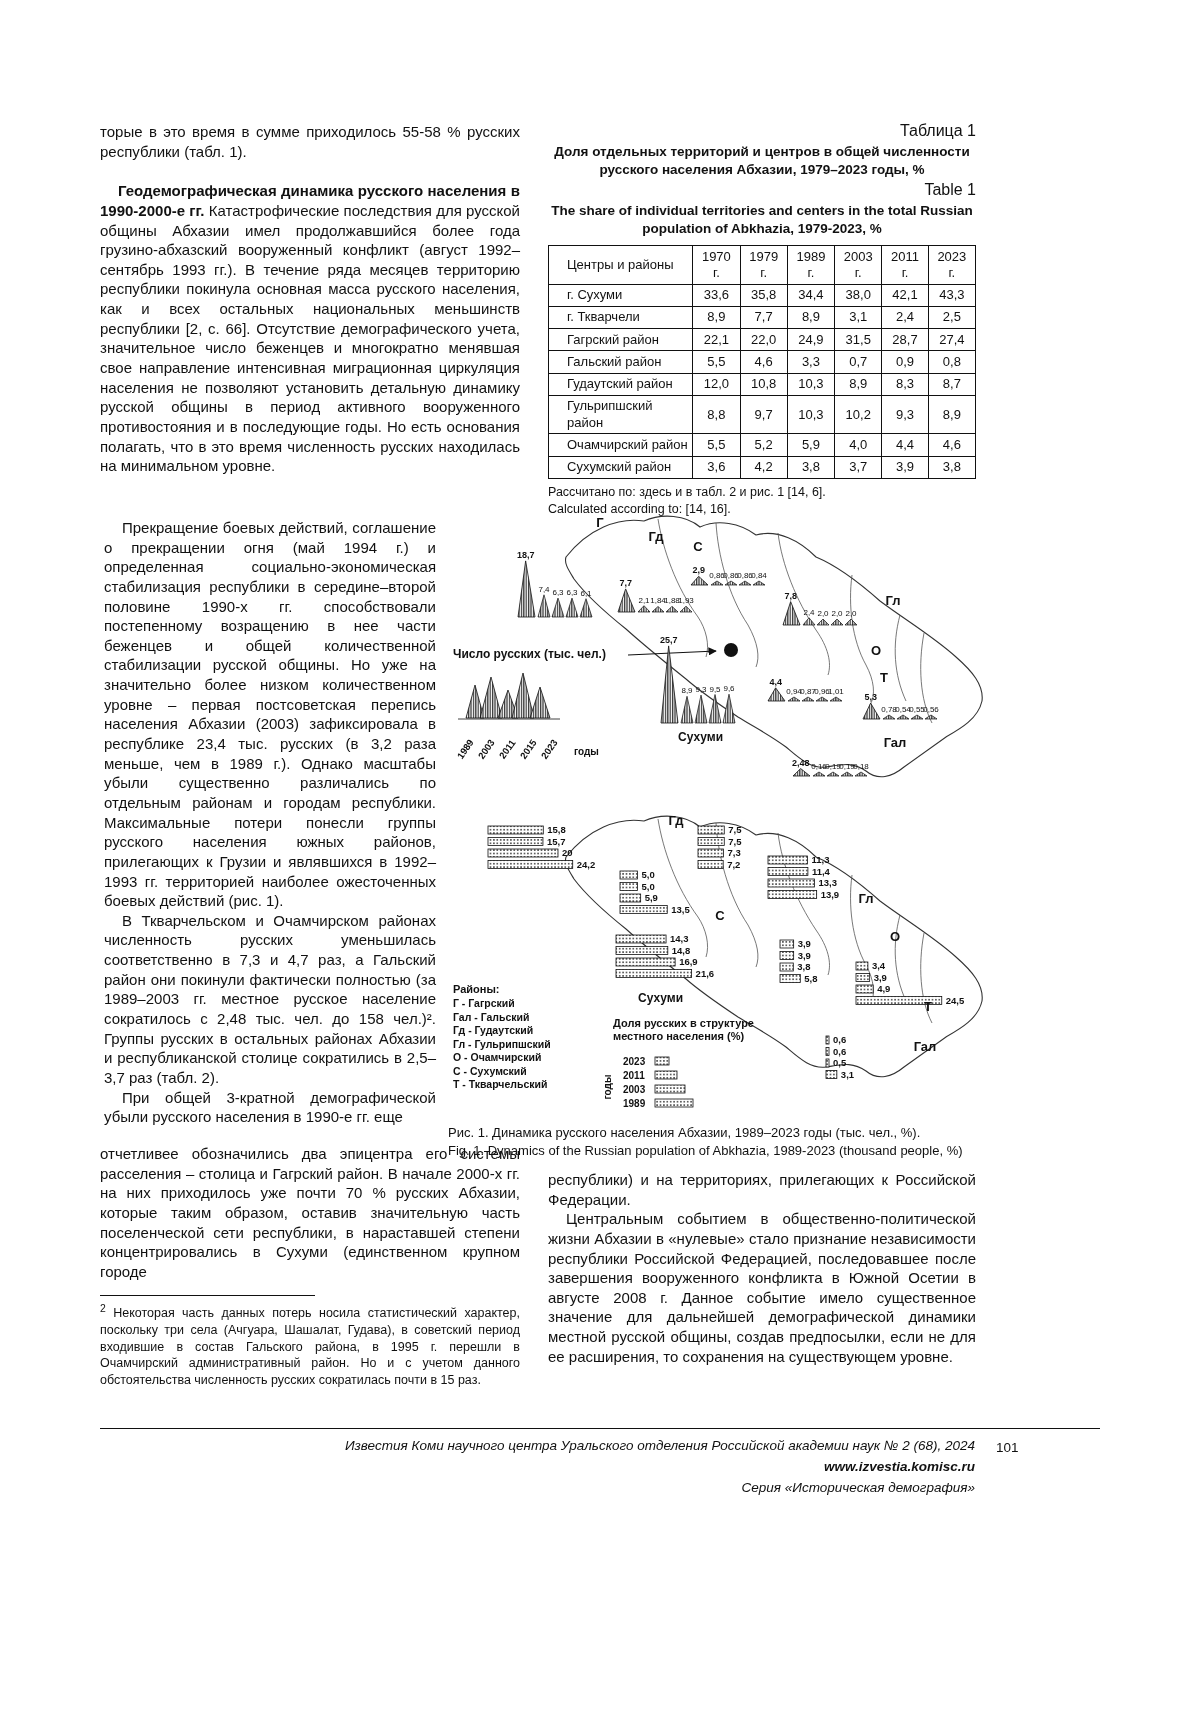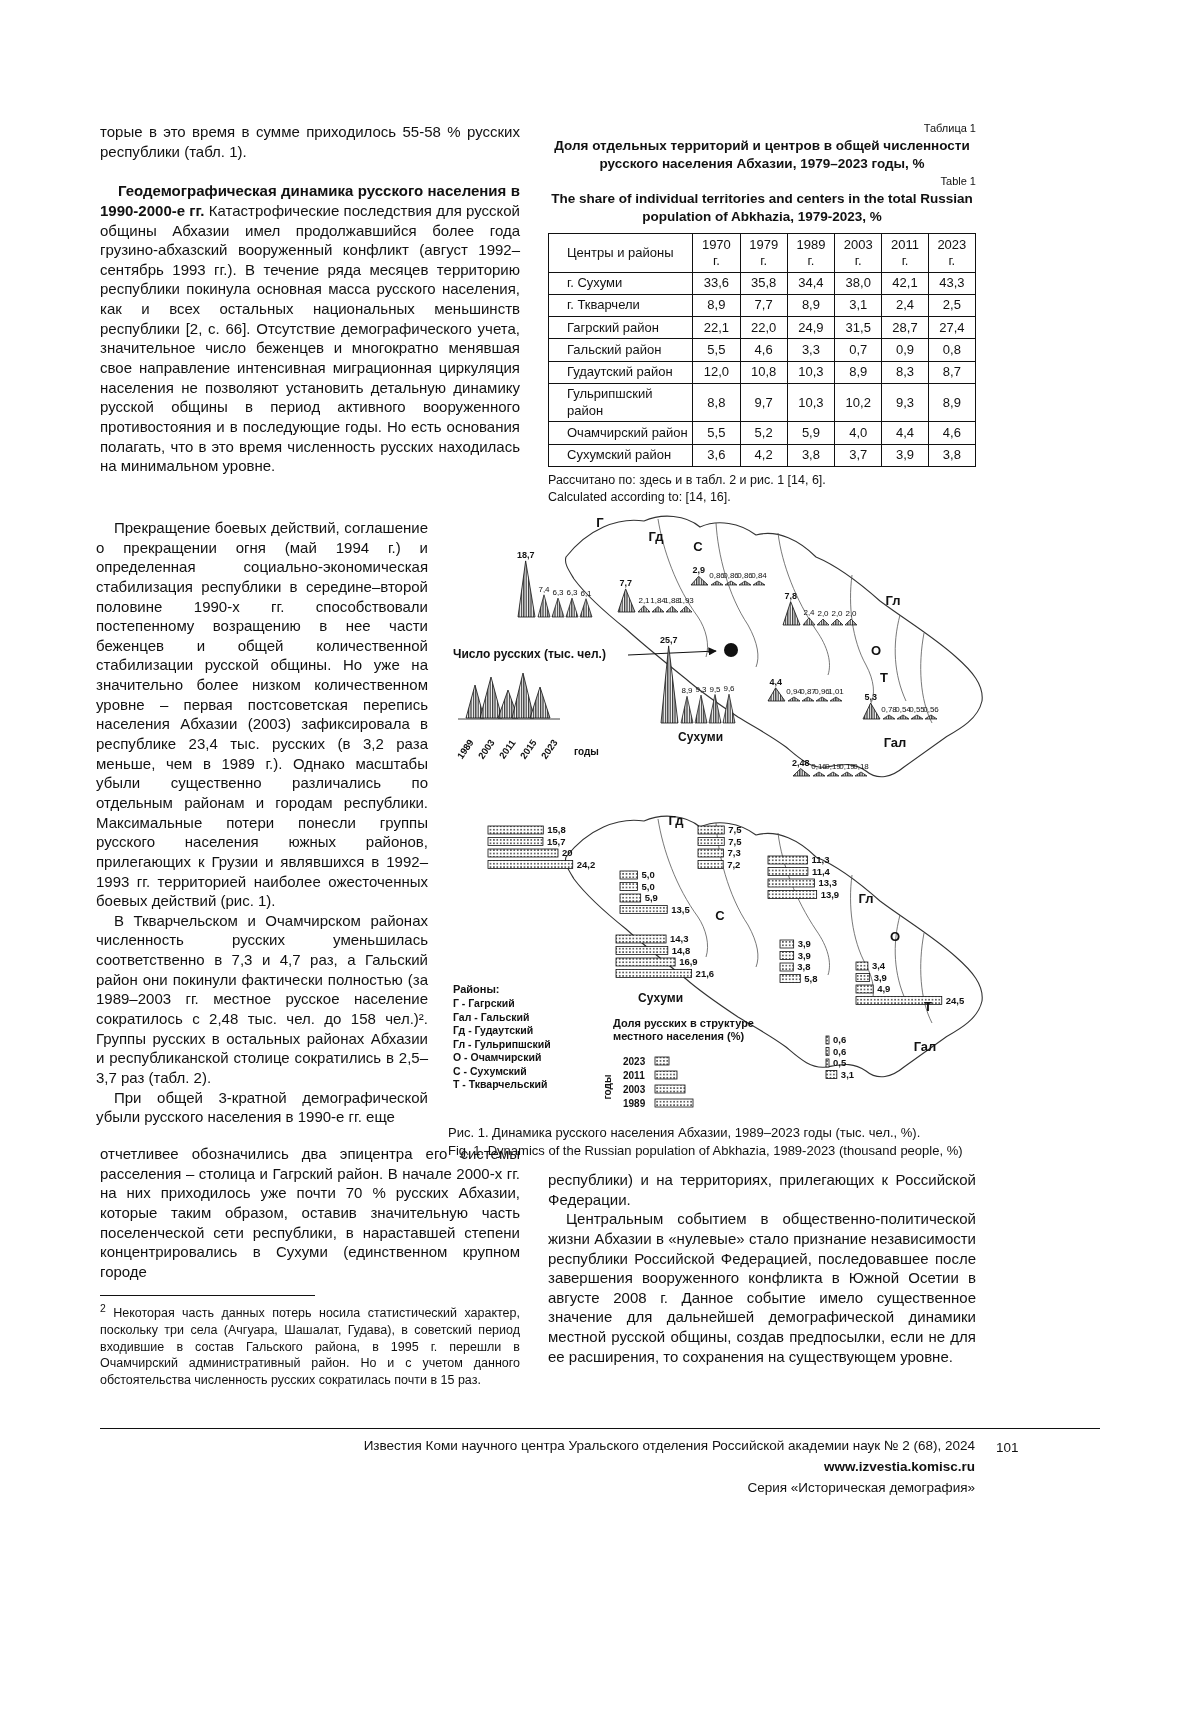--- a/index.html
+++ b/index.html
@@ -5,30 +5,30 @@
   *{box-sizing:border-box;}
   html,body{margin:0;padding:0;background:#ffffff;}
   .page{position:relative;width:1200px;height:1713px;background:#fff;
         font-family:"Liberation Sans","DejaVu Sans",sans-serif;color:#111;overflow:hidden;}
   .abs{position:absolute;}
   p{margin:0;}
   .body{font-size:15px;line-height:1.31;text-align:justify;}
   .indent{text-indent:18px;}
   .gap-top{margin-top:20px;}
   .lead{font-weight:bold;}
-  .tbl-label{font-size:11px;text-align:right;}
+  .tbl-label{font-size:16px;text-align:right;}
   .tbl-title{font-size:13.5px;font-weight:bold;text-align:center;margin:3px 0;line-height:1.3;}
   table.data{border-collapse:collapse;width:100%;margin-top:8px;font-size:13px;}
   table.data th,table.data td{border:1px solid #111;padding:2.5px 4px;text-align:center;font-weight:normal;line-height:1.25;}
   table.data td:first-child,table.data th:first-child{text-align:left;padding-left:18px;}
   .tbl-note{font-size:12.5px;margin-top:5px;line-height:1.3;}
   .footnote{font-size:12.5px;line-height:1.32;text-align:justify;}
   .fn-rule{border-top:1.2px solid #111;width:215px;margin:14px 0 6px 0;}
   .fig-caption{font-size:13px;line-height:1.4;}
-  .footer{font-size:13.5px;text-align:right;line-height:1.55;}
+  .footer{font-size:13.5px;text-align:right;line-height:1.55;font-style:italic;}
   .footer-rule{border-top:1.5px solid #111;}
   .page-num{font-size:13.5px;}
   svg text{font-family:"Liberation Sans","DejaVu Sans",sans-serif;fill:#111;}
   .svg-b12{font-size:12px;font-weight:bold;}
   .svg-b11{font-size:11px;font-weight:bold;}
 </style>
 </head>
 <body>
 
 <div class="page">
@@ -127,21 +127,21 @@
             <td>3,7</td>
             <td>3,9</td>
             <td>3,8</td>
           </tr>
         </tbody>
     </table>
     <div class="tbl-note">Рассчитано по: здесь и в табл. 2 и рис. 1 [14, 6].</div>
     <div class="tbl-note" style="margin-top:1px;">Calculated according to: [14, 16].</div>
   </div>
 
-  <div class="abs" style="left:96px;top:518px;width:332px;">
+  <div class="abs" style="left:104px;top:518px;width:332px;">
     <p class="body indent">Прекращение боевых действий, соглашение о прекращении огня (май 1994 г.) и определенная социально-экономическая стабилизация республики в середине–второй половине 1990-х гг. способствовали постепенному возращению в нее части беженцев и общей количественной стабилизации русской общины. Но уже на значительно более низком количественном уровне – первая постсоветская перепись населения Абхазии (2003) зафиксировала в республике 23,4 тыс. русских (в 3,2 раза меньше, чем в 1989 г.). Однако масштабы убыли существенно различались по отдельным районам и городам республики. Максимальные потери понесли группы русского населения южных районов, прилегающих к Грузии и являвшихся в 1992–1993 гг. территорией наиболее ожесточенных боевых действий (рис. 1).</p>
     <p class="body indent">В Ткварчельском и Очамчирском районах численность русских уменьшилась соответственно в 7,3 и 4,7 раз, а Гальский район они покинули фактически полностью (за 1989–2003 гг. местное русское население сократилось с 2,48 тыс. чел. до 158 чел.)². Группы русских в остальных районах Абхазии и республиканской столице сократились в 2,5–3,7 раз (табл. 2).</p>
     <p class="body indent">При общей 3-кратной демографической убыли русского населения в 1990-е гг. еще</p>
   </div>
 
   <div class="abs" style="left:448px;top:505px;width:545px;">
     <svg id="fig-svg" width="545" height="615" viewBox="0 0 545 615">
       <defs>
         <pattern id="mtn" width="2.4" height="2.4" patternUnits="userSpaceOnUse">
           <rect width="2.4" height="2.4" fill="#ffffff"></rect>

